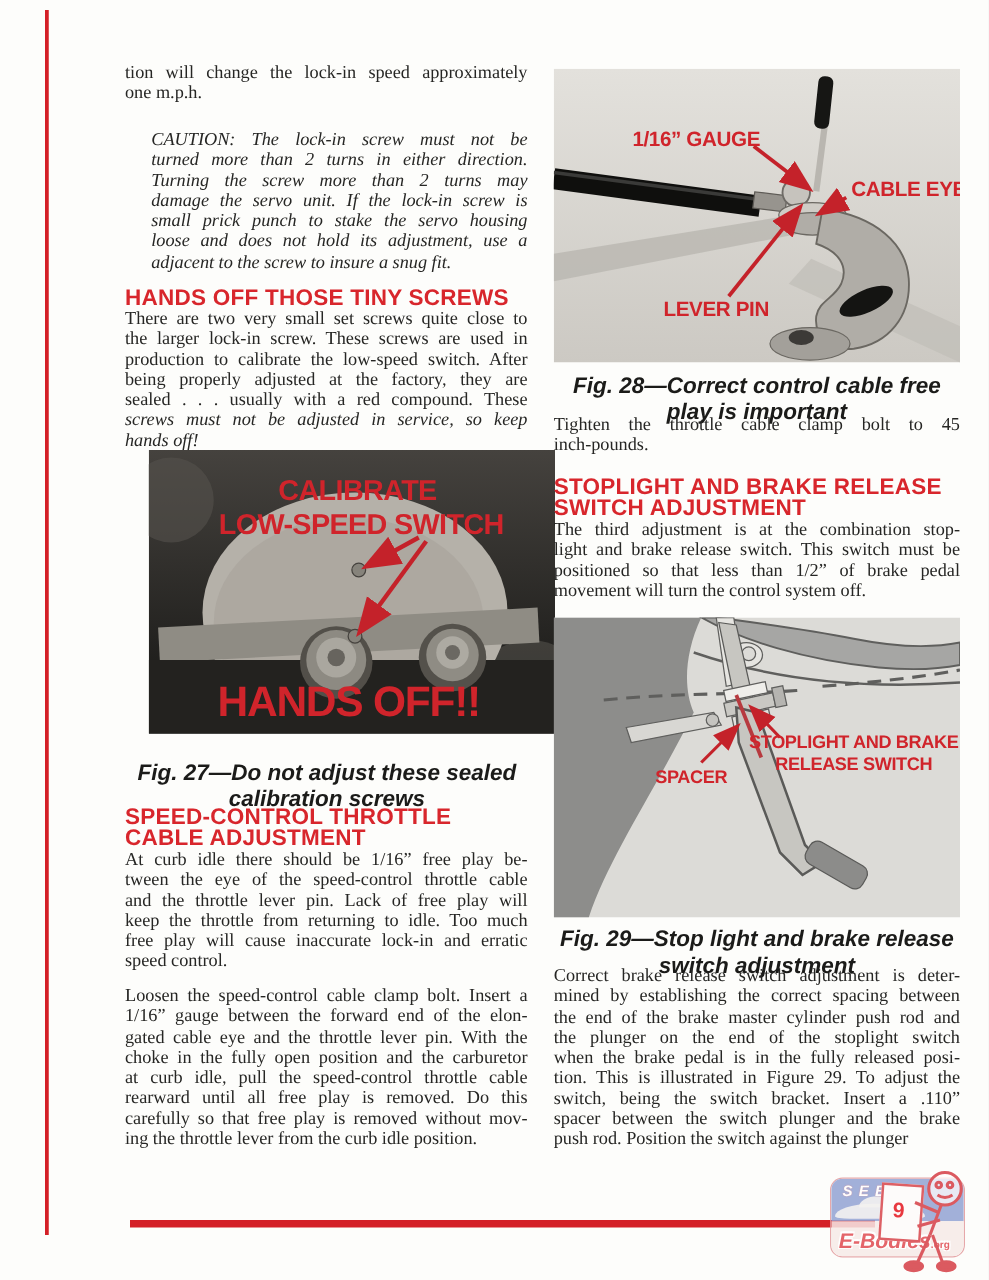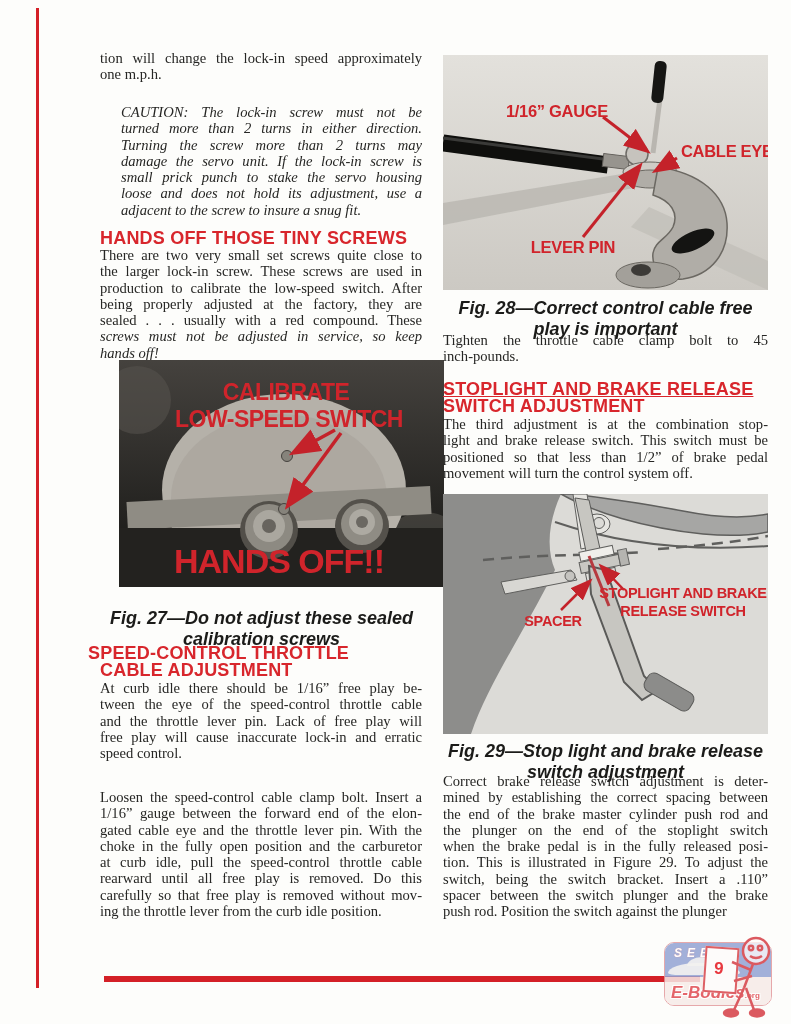--- a/index.html
+++ b/index.html
@@ -119,27 +119,28 @@
       <circle cx="165" cy="149" r="5.5" fill="#86837b" stroke="#45423e"></circle>
       <line x1="216" y1="70" x2="176" y2="92" stroke="#c4222a" stroke-width="3.5" marker-end="url(#ah27)"></line>
       <line x1="222" y1="73" x2="170" y2="144" stroke="#c4222a" stroke-width="3.5" marker-end="url(#ah27)"></line>
       <text class="flabel big" x="167" y="40" text-anchor="middle">CALIBRATE</text>
       <text class="flabel big" x="170" y="67" text-anchor="middle">LOW-SPEED SWITCH</text>
       <text class="flabel huge" x="160" y="213" text-anchor="middle">HANDS OFF!!</text>
     </svg>
   </div>
   <div class="caption" style="left:99px;top:608px;width:325px;">Fig. 27—Do not adjust these sealed calibration screws</div>
 
-  <div class="h" style="left:88px;top:645px;">SPEED-CONTROL THROTTLE</div>
+  <div class="h" style="left:100px;top:645px;">SPEED-CONTROL THROTTLE</div>
   <div class="h" style="left:100px;top:662px;">CABLE ADJUSTMENT</div>
 
   <div class="block" style="left:100px;top:680px;width:322px;">
       <div class="tline">At curb idle there should be 1/16” free play be-</div>
       <div class="tline">tween the eye of the speed-control throttle cable</div>
       <div class="tline">and the throttle lever pin. Lack of free play will</div>
+      <div class="tline">keep the throttle from returning to idle. Too much</div>
       <div class="tline">free play will cause inaccurate lock-in and erratic</div>
       <div class="tline last">speed control.</div>
     </div>
   <div class="block" style="left:100px;top:789px;width:322px;">
       <div class="tline">Loosen the speed-control cable clamp bolt. Insert a</div>
       <div class="tline">1/16” gauge between the forward end of the elon-</div>
       <div class="tline">gated cable eye and the throttle lever pin. With the</div>
       <div class="tline">choke in the fully open position and the carburetor</div>
       <div class="tline">at curb idle, pull the speed-control throttle cable</div>
       <div class="tline">rearward until all free play is removed. Do this</div>
@@ -181,21 +182,21 @@
       <text class="flabel med" x="130" y="198" text-anchor="middle">LEVER PIN</text>
     </svg>
   </div>
   <div class="caption" style="left:443px;top:298px;width:325px;">Fig. 28—Correct control cable free play is important</div>
 
   <div class="block" style="left:443px;top:332px;width:325px;">
       <div class="tline">Tighten the throttle cable clamp bolt to 45</div>
       <div class="tline last">inch-pounds.</div>
     </div>
 
-  <div class="h" style="left:443px;top:381px;text-decoration:underline;">STOPLIGHT AND BRAKE RELEASE</div>
+  <div class="h" style="left:443px;top:381px;">STOPLIGHT AND BRAKE RELEASE</div>
   <div class="h" style="left:443px;top:398px;">SWITCH ADJUSTMENT</div>
 
   <div class="block" style="left:443px;top:416px;width:325px;">
       <div class="tline">The third adjustment is at the combination stop-</div>
       <div class="tline">light and brake release switch. This switch must be</div>
       <div class="tline">positioned so that less than 1/2” of brake pedal</div>
       <div class="tline last">movement will turn the control system off.</div>
     </div>
 
   <div class="fig" style="left:443px;top:494px;">

